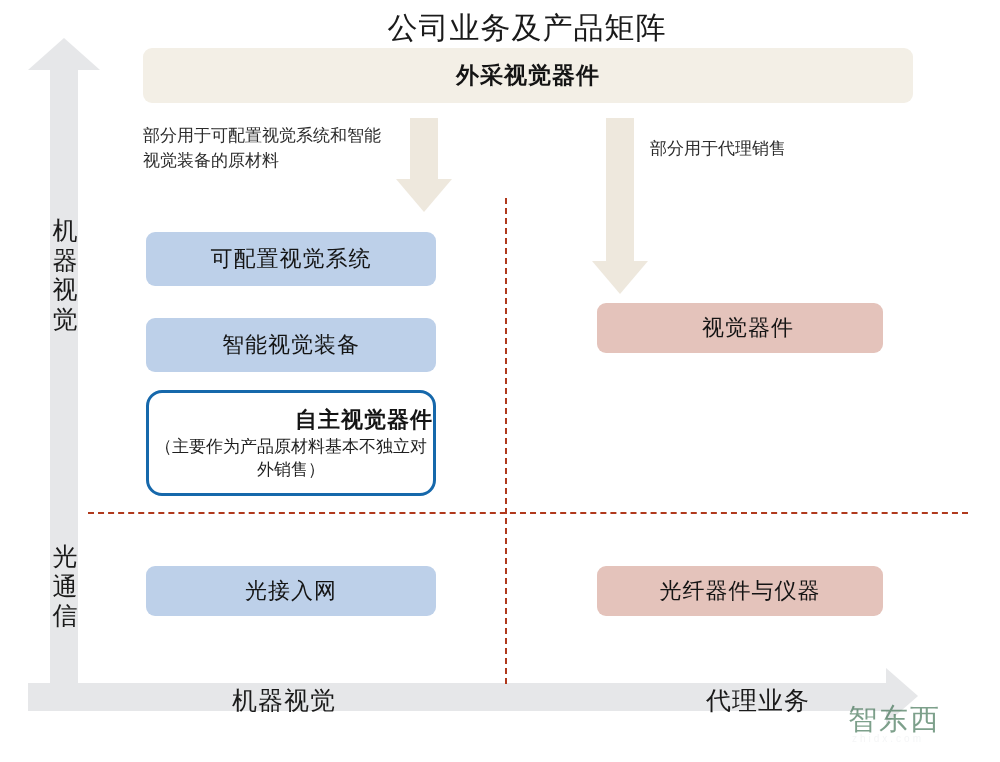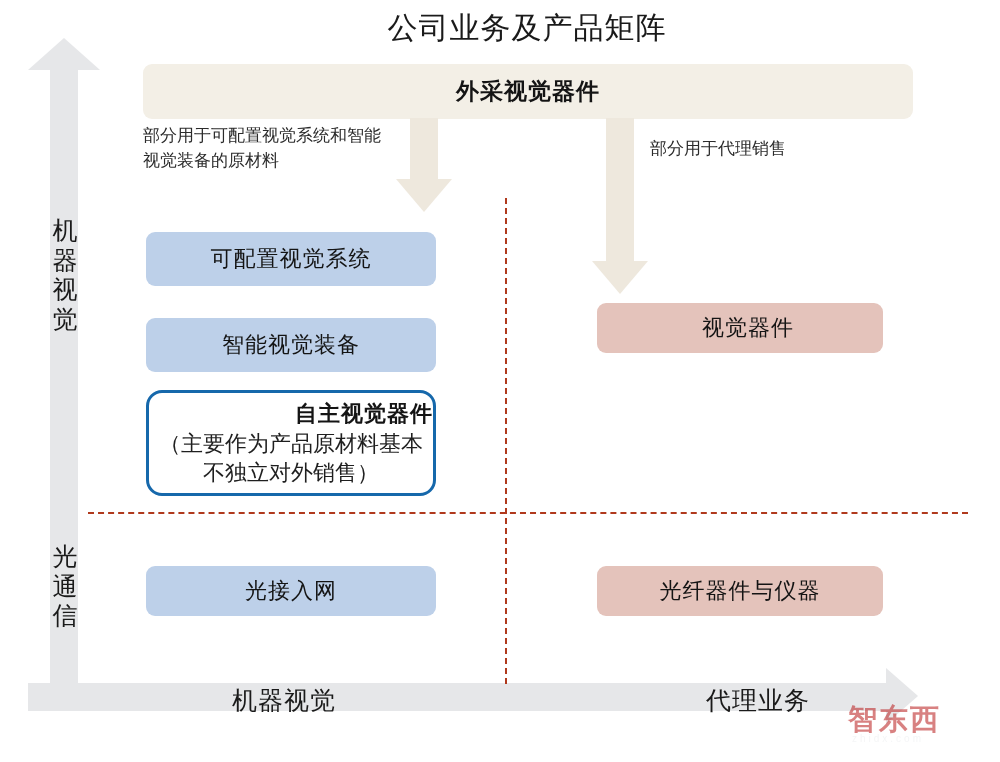--- a/index.html
+++ b/index.html
@@ -125,21 +125,21 @@
     top: 198px;
     width: 0;
     height: 486px;
     border-left: 2.5px dashed #b0391d;
   }
 
   
   .topbar {
     position: absolute;
     left: 143px;
-    top: 64px;
+    top: 48px;
     width: 770px;
     height: 55px;
     background: #f3efe6;
     border-radius: 9px;
     display: flex;
     align-items: center;
     justify-content: center;
     font-size: 23px;
     font-weight: bold;
     color: #141414;
@@ -204,21 +204,21 @@
     align-items: flex-end;
   }
   .box-outline .main {
     font-size: 22px;
     font-weight: bold;
     color: #141414;
     letter-spacing: 1px;
     margin-bottom: 1px;
   }
   .box-outline .sub {
-    font-size: 22px;
+    font-size: 17px;
     line-height: 1.3;
     color: #1f1f1f;
     letter-spacing: 0px;
   }
 
   #box-configurable { left: 146px; top: 232px; width: 290px; height: 54px; }
   #box-smart        { left: 146px; top: 318px; width: 290px; height: 54px; }
   #box-self-dev     { left: 146px; top: 390px; width: 290px; height: 106px; }
   #box-vision-comp  { left: 597px; top: 303px; width: 286px; height: 50px; padding-left: 16px; }
   #box-optical-acc  { left: 146px; top: 566px; width: 290px; height: 50px; }
@@ -232,24 +232,24 @@
     width: 150px;
     height: 66px;
     opacity: 0.55;
     pointer-events: none;
   }
   .watermark .wm-text {
     position: absolute;
     left: 6px;
     top: 12px;
     font-size: 29px;
-    color: #b91c1c;
+    color: #14532d;
     letter-spacing: 2px;
     font-family: "Liberation Sans", sans-serif;
-    font-weight: bold;
+    font-weight: normal;
   }
   .watermark .wm-sub {
     position: absolute;
     left: 10px;
     top: 45px;
     font-size: 10px;
     letter-spacing: 3px;
     color: #eceef0;
     font-family: "Liberation Sans", sans-serif;
   }

